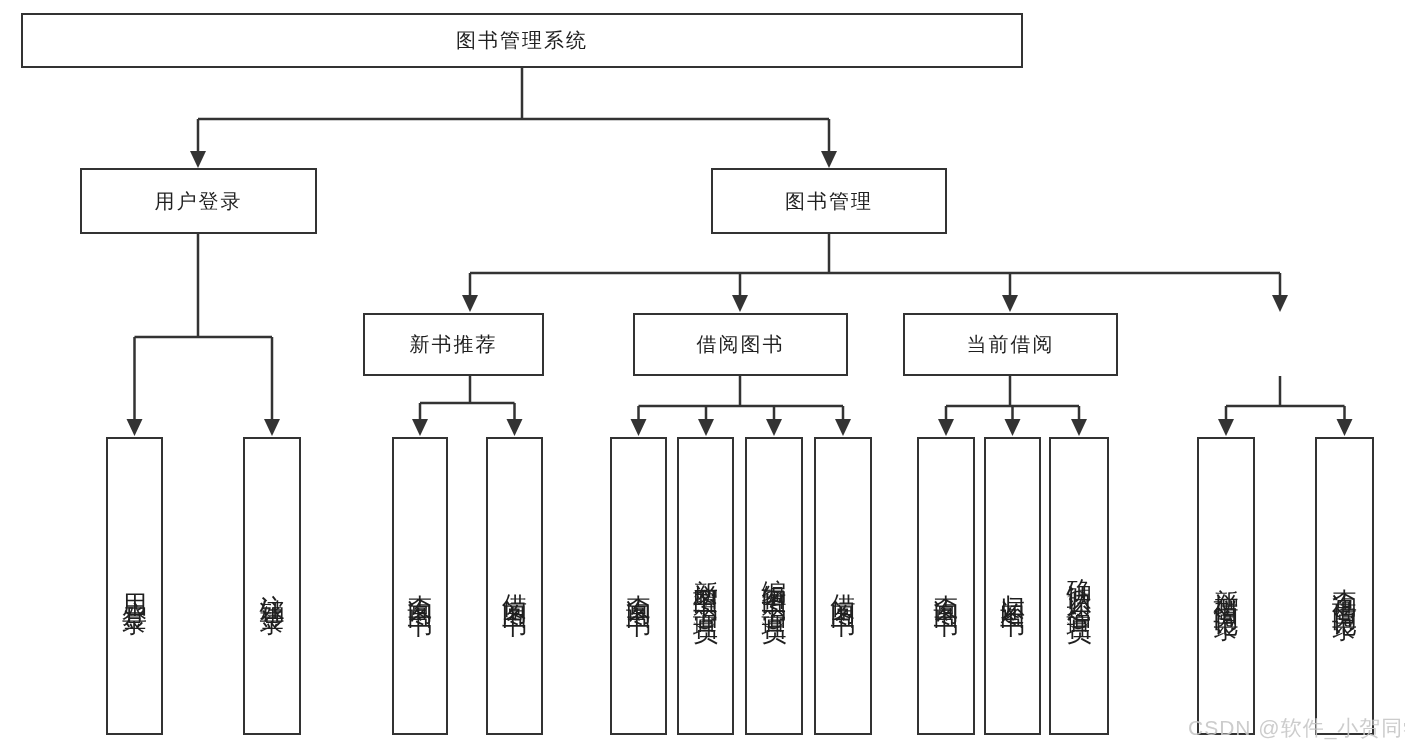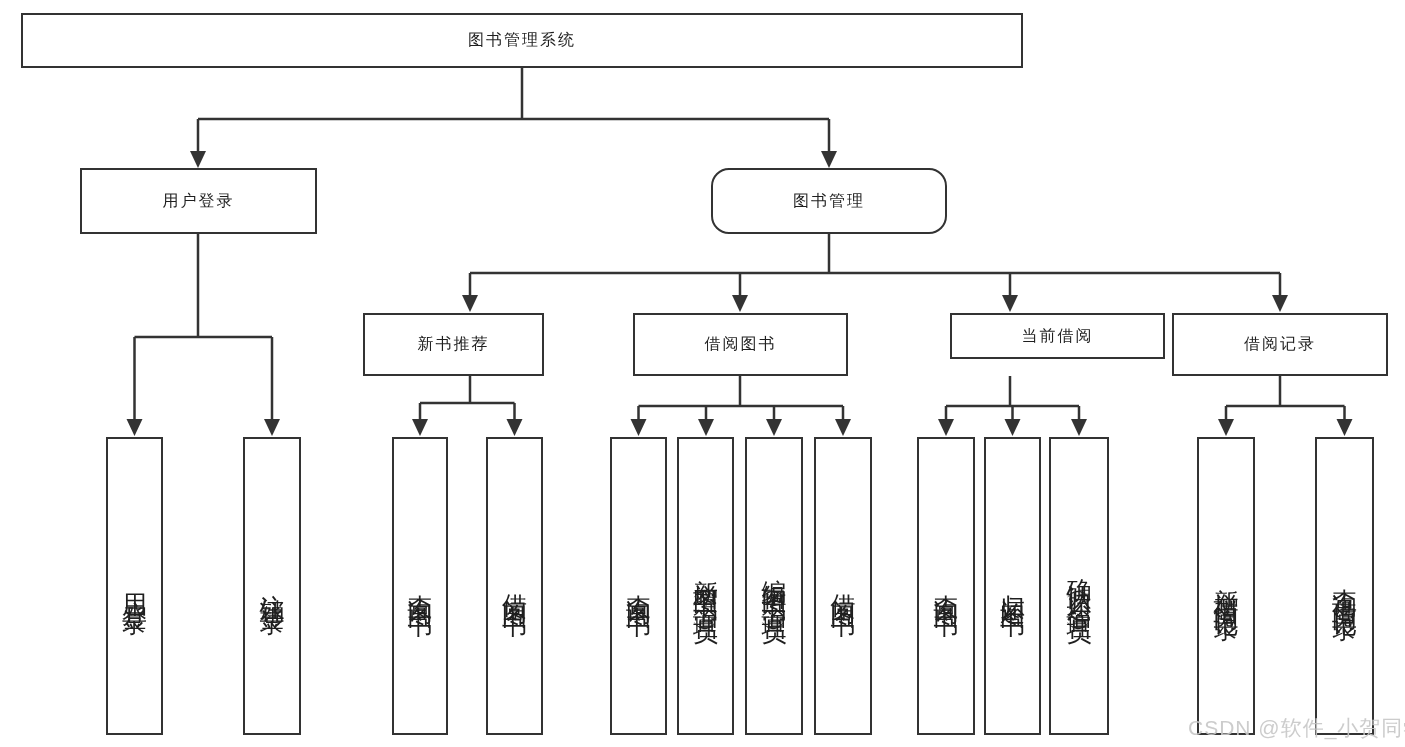--- a/index.html
+++ b/index.html
@@ -15,40 +15,40 @@
   svg.wires { position: absolute; left: 0; top: 0; z-index: 1; }
   .box {
     position: absolute;
     box-sizing: border-box;
     background: #ffffff;
     border: 2.5px solid #333333;
     display: flex;
     align-items: center;
     justify-content: center;
     z-index: 2;
-    font-size: 16px;
+    font-size: 20px;
     letter-spacing: 2px;
     color: #1f1f1f;
   }
   .leaf {
     writing-mode: vertical-rl;
     text-orientation: mixed;
     font-size: 25px;
     letter-spacing: 6px;
     line-height: 1;
   }
   
   .n-root   { left: 21px;   top: 13px;  width: 1002px; height: 55px; }
   
   .n-login  { left: 80px;   top: 168px; width: 237px;  height: 66px; }
-  .n-mgmt   { left: 711px;  top: 168px; width: 236px;  height: 66px; border-radius: 18px; }
+  .n-mgmt   { left: 711px;  top: 168px; width: 236px;  height: 66px; }
   
   .n-rec    { left: 363px;  top: 313px; width: 181px;  height: 63px; }
   .n-bb     { left: 633px;  top: 313px; width: 215px;  height: 63px; }
-  .n-cb     { left: 950px;  top: 313px; width: 215px;  height: 46px; }
+  .n-cb     { left: 903px;  top: 313px; width: 215px;  height: 63px; }
   .n-br     { left: 1172px; top: 313px; width: 216px;  height: 63px; }
   
   .l1  { left: 106px;  top: 437px; width: 57px; height: 298px; }
   .l2  { left: 243px;  top: 437px; width: 58px; height: 298px; }
   .l3  { left: 392px;  top: 437px; width: 56px; height: 298px; }
   .l4  { left: 486px;  top: 437px; width: 57px; height: 298px; }
   .l5  { left: 610px;  top: 437px; width: 57px; height: 298px; }
   .l6  { left: 677px;  top: 437px; width: 57px; height: 298px; }
   .l7  { left: 745px;  top: 437px; width: 58px; height: 298px; }
   .l8  { left: 814px;  top: 437px; width: 58px; height: 298px; }
@@ -121,21 +121,20 @@
   </svg>
 
   <div class="box n-root">图书管理系统</div>
 
   <div class="box n-login">用户登录</div>
   <div class="box n-mgmt">图书管理</div>
 
   <div class="box n-rec">新书推荐</div>
   <div class="box n-bb">借阅图书</div>
   <div class="box n-cb">当前借阅</div>
-  <div class="box n-br">借阅记录</div>
 
   <div class="box leaf l1">用户登录</div>
   <div class="box leaf l2">注销登录</div>
   <div class="box leaf l3">查询图书</div>
   <div class="box leaf l4">借阅图书</div>
   <div class="box leaf l5">查询图书</div>
   <div class="box leaf l6">新增图书（管理员）</div>
   <div class="box leaf l7">编辑图书（管理员）</div>
   <div class="box leaf l8">借阅图书</div>
   <div class="box leaf l9">查询图书</div>

